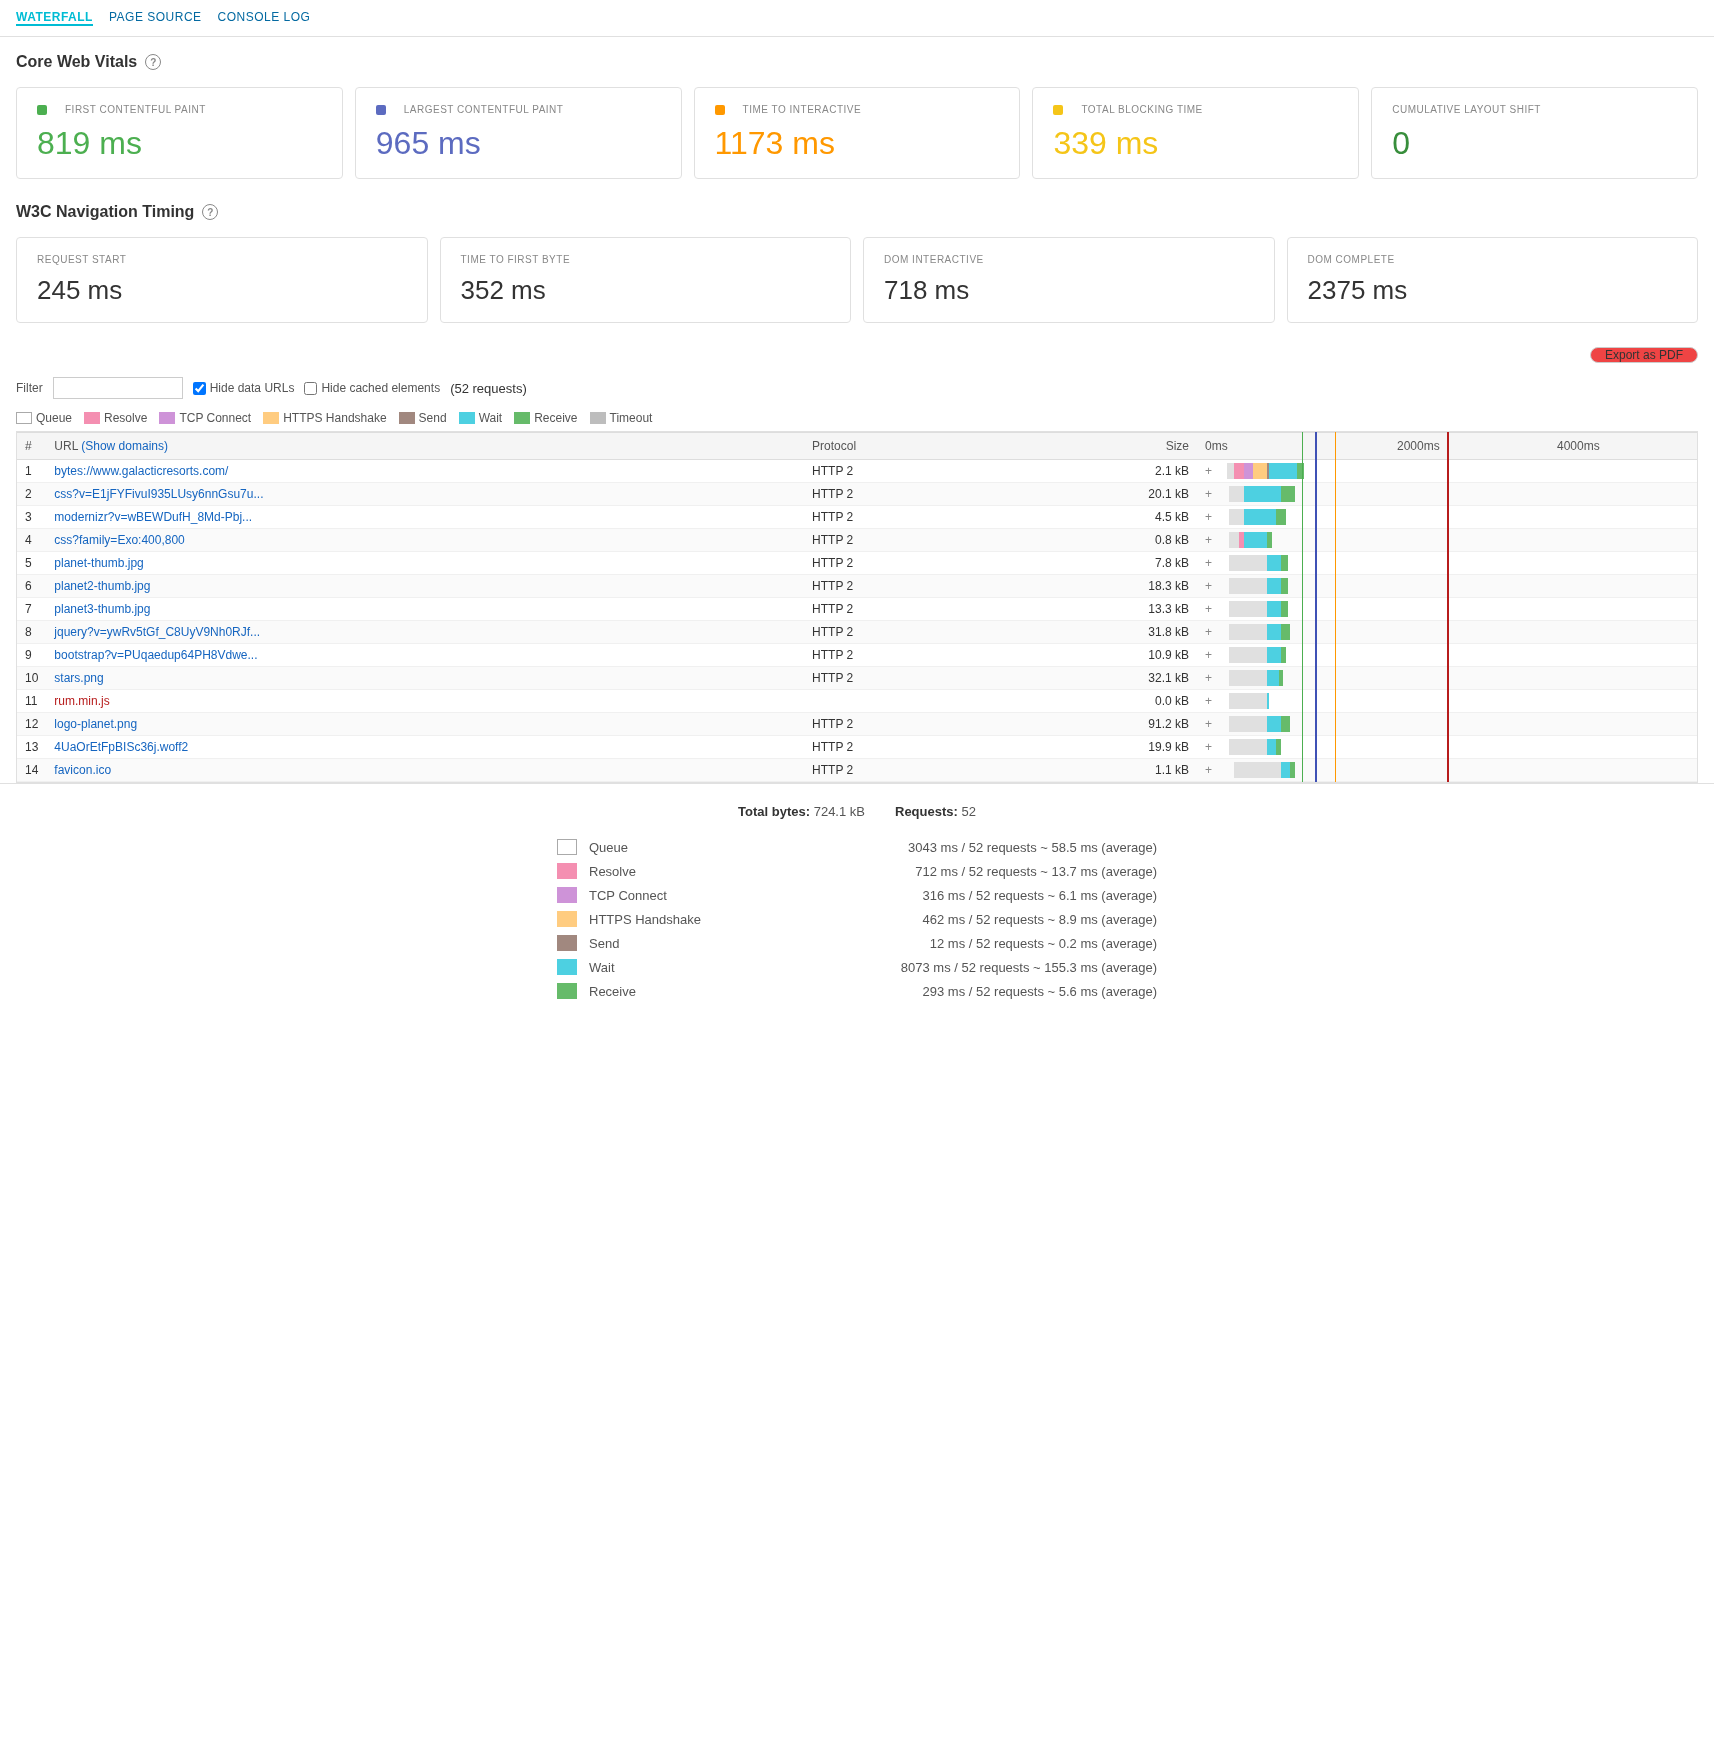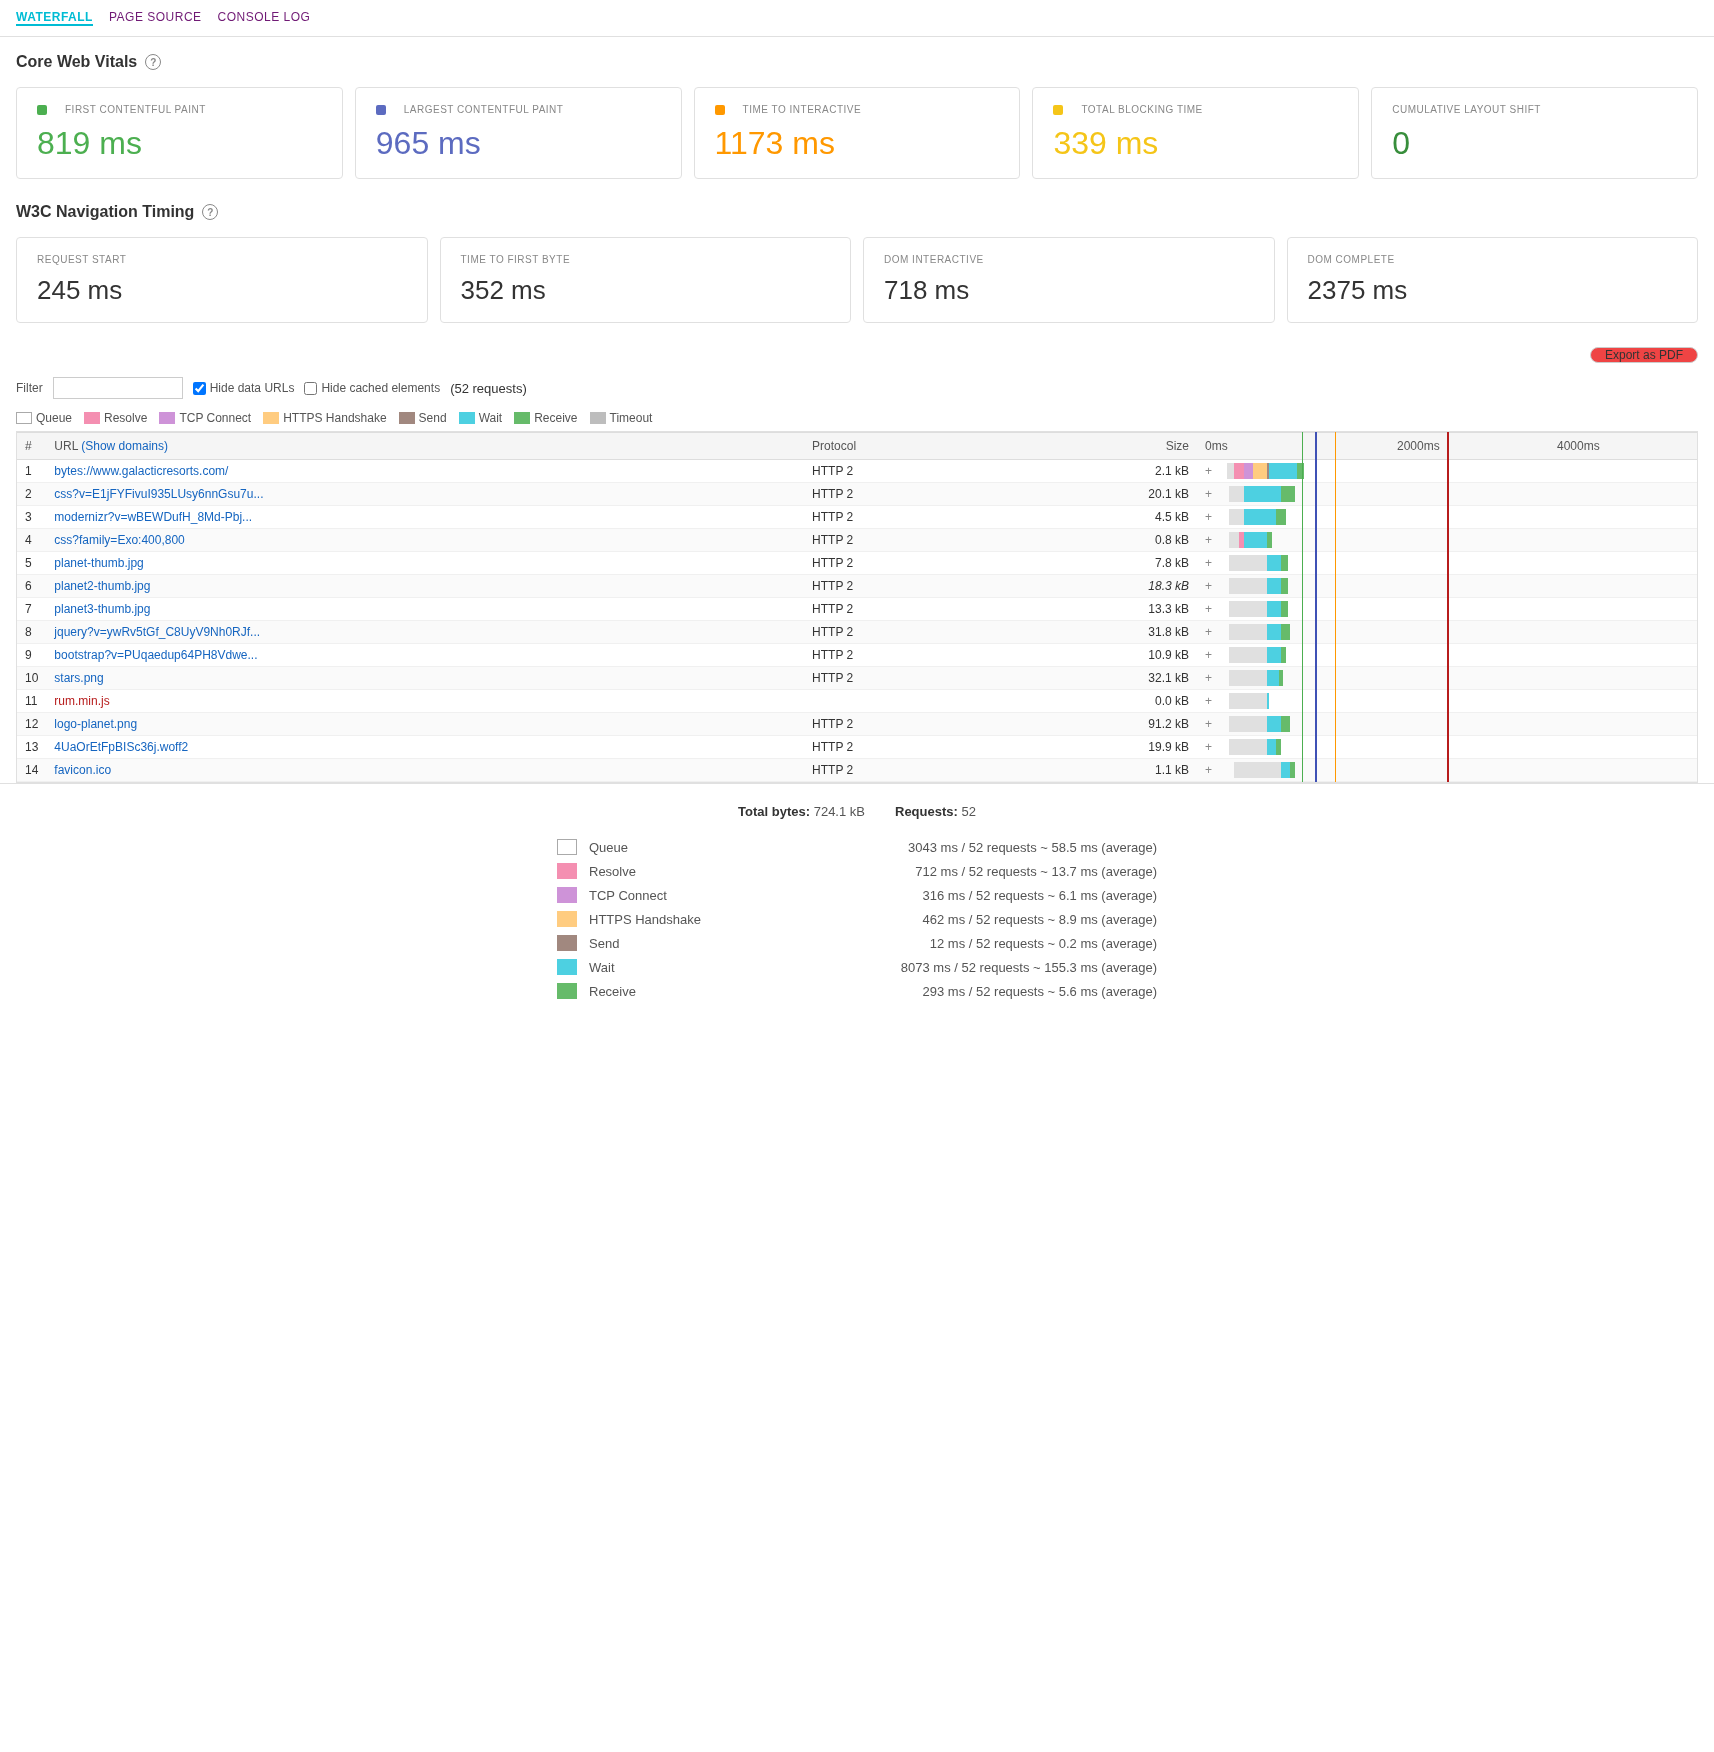--- a/index.html
+++ b/index.html
@@ -1,19 +1,19 @@
 <!DOCTYPE html>
 <html><head>
   <meta charset="utf-8">
   <style>
     * { box-sizing: border-box; margin: 0; padding: 0; }
     body { font-family: Arial, sans-serif; background: #fff; color: #333; font-size: 13px; }
 
     .top-nav { display: flex; gap: 16px; padding: 10px 16px; border-bottom: 1px solid #e0e0e0; }
-    .top-nav span { font-size: 12px; color: #701a75; cursor: pointer; letter-spacing: 0.5px; }
+    .top-nav span { font-size: 12px; color: #0369a1; cursor: pointer; letter-spacing: 0.5px; }
     .top-nav span.active { color: #00bcd4; font-weight: bold; border-bottom: 2px solid #00bcd4; }
 
     .section { padding: 16px; }
     .section-title { font-size: 16px; font-weight: bold; color: #333; display: flex; align-items: center; gap: 8px; margin-bottom: 16px; }
     .section-title .help-icon { width: 16px; height: 16px; border-radius: 50%; border: 1px solid #888; display: inline-flex; align-items: center; justify-content: center; font-size: 10px; color: #888; cursor: pointer; }
 
     .vitals-grid { display: flex; gap: 12px; flex-wrap: wrap; }
     .vital-card { flex: 1; min-width: 150px; border: 1px solid #e0e0e0; border-radius: 4px; padding: 16px 20px; }
     .vital-label { font-size: 10px; letter-spacing: 0.5px; color: #888; text-transform: uppercase; display: flex; align-items: center; gap: 18px; margin-bottom: 10px; }
     .vital-dot { width: 10px; height: 10px; border-radius: 2px; flex-shrink: 0; }
@@ -312,21 +312,21 @@
               <div style="position: absolute; left: 23.46%; top: -100px; width: 1.5px; height: 200px; background: rgb(255, 152, 0); z-index: 3;"></div>
               <div style="position: absolute; left: 47.5%; top: -100px; width: 1.5px; height: 200px; background: rgb(245, 197, 24); z-index: 3;"></div>
               <div style="position: absolute; left: 47.54%; top: -100px; width: 1.5px; height: 200px; background: rgb(183, 28, 28); z-index: 3;"></div>
             </div>
           </td>
         </tr>
         <tr>
           <td>6</td>
           <td><a href="#">planet2-thumb.jpg</a></td>
           <td>HTTP 2</td>
-          <td style="text-align: right; font-style: italic;">18.3 kB</td>
+          <td style="text-align: right;">18.3 kB</td>
           <td style="width: 16px; color: rgb(136, 136, 136); cursor: pointer;">+</td>
           <td style="width: 460px; position: relative; padding: 0px 4px;">
             <div style="position: relative; height: 16px; width: 100%;">
               <div style="position: absolute; left: 1%; width: 8%; height: 100%; background: rgb(224, 224, 224);"></div>
               <div style="position: absolute; left: 9%; width: 3%; height: 100%; background: rgb(77, 208, 225);"></div>
               <div style="position: absolute; left: 12%; width: 1.5%; height: 100%; background: rgb(102, 187, 106);"></div>
               <div style="position: absolute; left: 16.38%; top: -100px; width: 1.5px; height: 200px; background: rgb(76, 175, 80); z-index: 3;"></div>
               <div style="position: absolute; left: 19.3%; top: -100px; width: 1.5px; height: 200px; background: rgb(63, 81, 181); z-index: 3;"></div>
               <div style="position: absolute; left: 23.46%; top: -100px; width: 1.5px; height: 200px; background: rgb(255, 152, 0); z-index: 3;"></div>
               <div style="position: absolute; left: 47.5%; top: -100px; width: 1.5px; height: 200px; background: rgb(245, 197, 24); z-index: 3;"></div>

